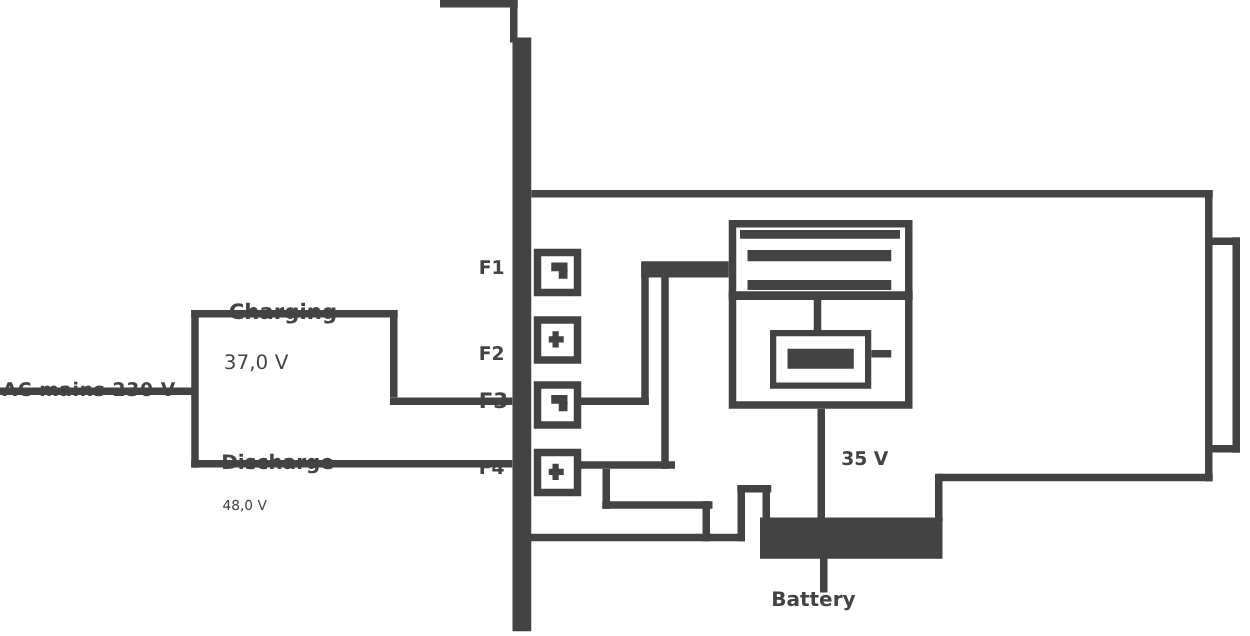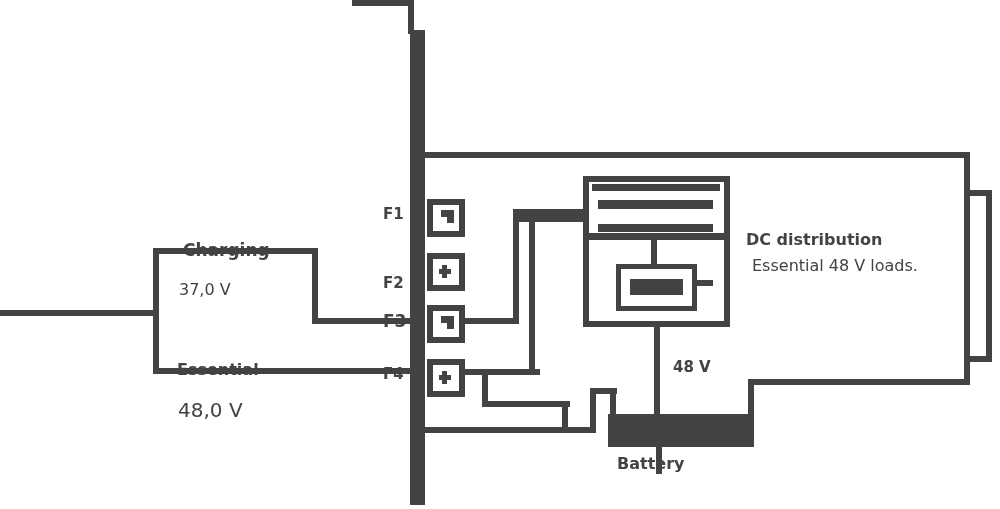--- a/index.html
+++ b/index.html
@@ -84,22 +84,21 @@
   <div class="fill" style="left:583px;top:233px;width:147px;height:7px"></div>
   <div class="ln" style="left:651px;top:240px;width:6px;height:26px"></div>
   <div class="box" style="left:616px;top:264px;width:81px;height:47px;border-width:5px"></div>
   <div class="fill" style="left:630px;top:279px;width:53px;height:16px"></div>
   <div class="ln" style="left:697px;top:280px;width:16px;height:6px"></div>
   <div class="ln" style="left:654px;top:327px;width:6px;height:89px"></div>
 
   <div class="fill" style="left:608px;top:414px;width:146px;height:33px"></div>
   <div class="ln" style="left:656px;top:446px;width:6px;height:28px"></div>
 
+  <div class="txt b" style="left:2px;top:304px;font-size:15px;letter-spacing:0.5px">AC mains 230 V</div>
   <div class="txt b" style="left:183px;top:241px;font-size:17px">Charging</div>
   <div class="txt" style="left:179px;top:281px;font-size:16px">37,0 V</div>
-  <div class="txt b" style="left:177px;top:361px;font-size:16px">Essential</div>
-  <div class="txt" style="left:178px;top:399px;font-size:20px">48,0 V</div>
-  <div class="txt b" style="left:746px;top:231px;font-size:16px">DC distribution</div>
-  <div class="txt" style="left:752px;top:257px;font-size:16px">Essential 48 V loads.</div>
-  <div class="txt b" style="left:673px;top:359px;font-size:15px">48 V</div>
-  <div class="txt b" style="left:617px;top:455px;font-size:16px">Battery</div>
+  <div class="txt b" style="left:177px;top:361px;font-size:16px">Discharge</div>
+  <div class="txt" style="left:178px;top:399px;font-size:11px">48,0 V</div>
+  <div class="txt b" style="left:673px;top:359px;font-size:15px">35 V</div>
+  <div class="txt b" style="left:617px;top:471px;font-size:16px">Battery</div>
 
 </div>
 
 </body></html>

